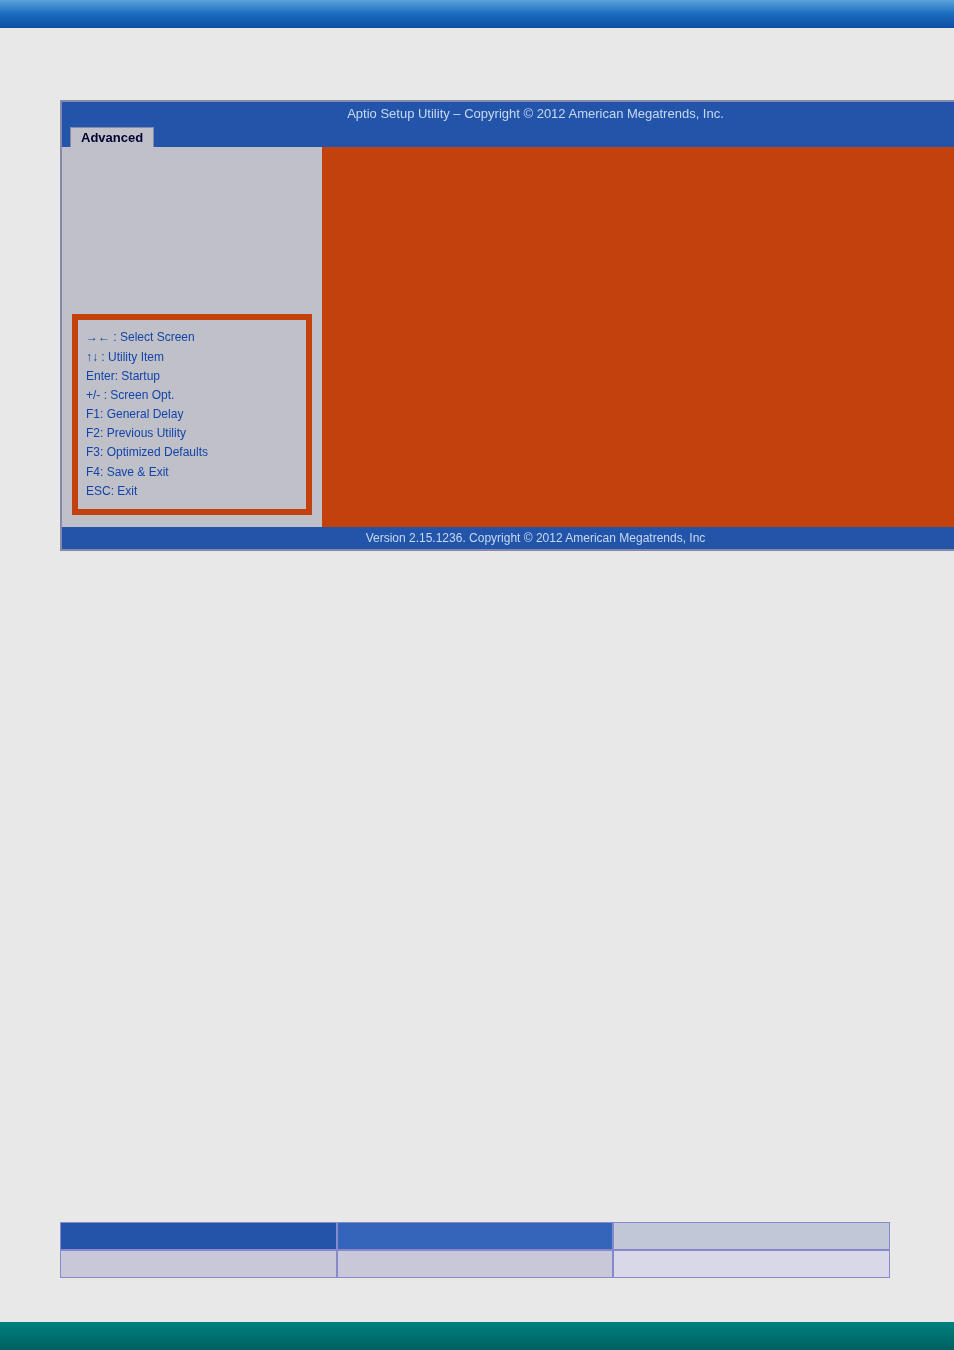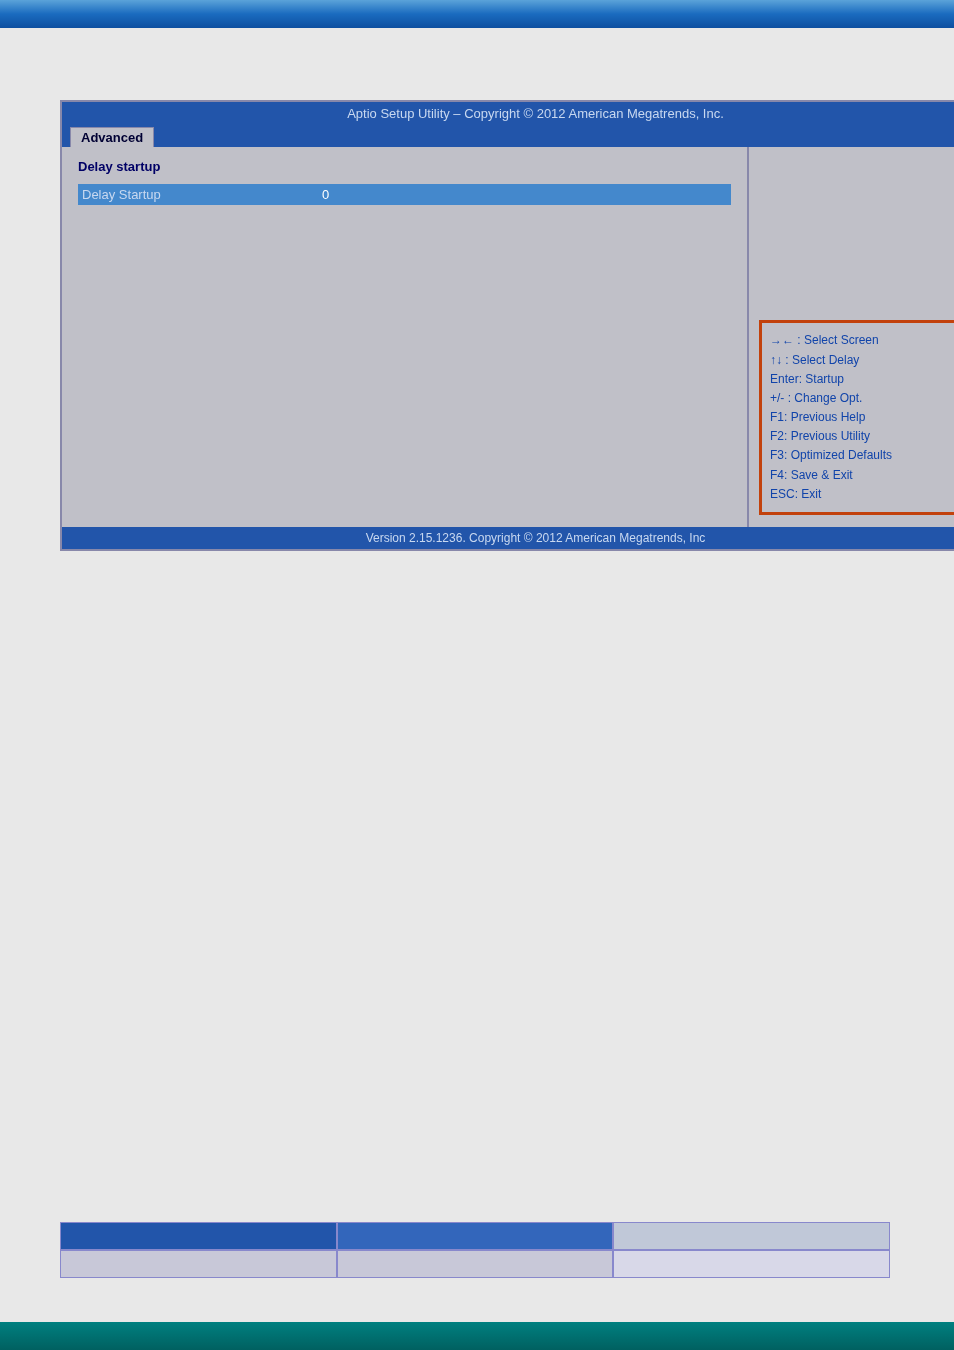--- a/index.html
+++ b/index.html
@@ -137,21 +137,21 @@
       width: 260px;
       background: #c0c0c8;
       padding: 12px 10px;
       display: flex;
       flex-direction: column;
       justify-content: flex-end;
     }
 
     .bios-help-box {
       background: #c0c0c8;
-      border: 3px solid #c2410c;
+      border: 6px solid #c2410c;
       padding: 8px;
       font-size: 12px;
       font-family: Arial, sans-serif;
       color: #222266;
     }
 
     .bios-help-box .help-line {
       color: #1144aa;
       line-height: 1.6;
       font-size: 12px;
@@ -226,38 +226,29 @@
   </div>
 
   <div class="bios-tabs">
     <div class="bios-tab active">
       <span>Advanced</span>
     </div>
   </div>
 
   <div class="bios-content">
 
-    <div class="bios-left">
-
-      <div class="bios-section-title">Delay startup</div>
-
-      <div class="bios-row selected">
-        <span class="bios-row-label">Delay Startup</span>
-        <span class="bios-row-value">0</span>
-      </div>
-    </div>
 
     <div class="bios-right">
 
       <div class="bios-help-box">
         <div class="help-line">→←  : Select Screen</div>
-        <div class="help-line">↑↓  : Select Delay</div>
+        <div class="help-line">↑↓  : Utility Item</div>
         <div class="help-line">Enter: Startup</div>
-        <div class="help-line">+/-  : Change Opt.</div>
-        <div class="help-line">F1: Previous Help</div>
+        <div class="help-line">+/-  : Screen Opt.</div>
+        <div class="help-line">F1: General Delay</div>
         <div class="help-line">F2: Previous Utility</div>
         <div class="help-line">F3: Optimized Defaults</div>
         <div class="help-line">F4: Save &amp; Exit</div>
         <div class="help-line">ESC: Exit</div>
       </div>
     </div>
   </div>
 
   <div class="bios-footer">
     <span>Version 2.15.1236. Copyright © 2012 American Megatrends, Inc</span>

